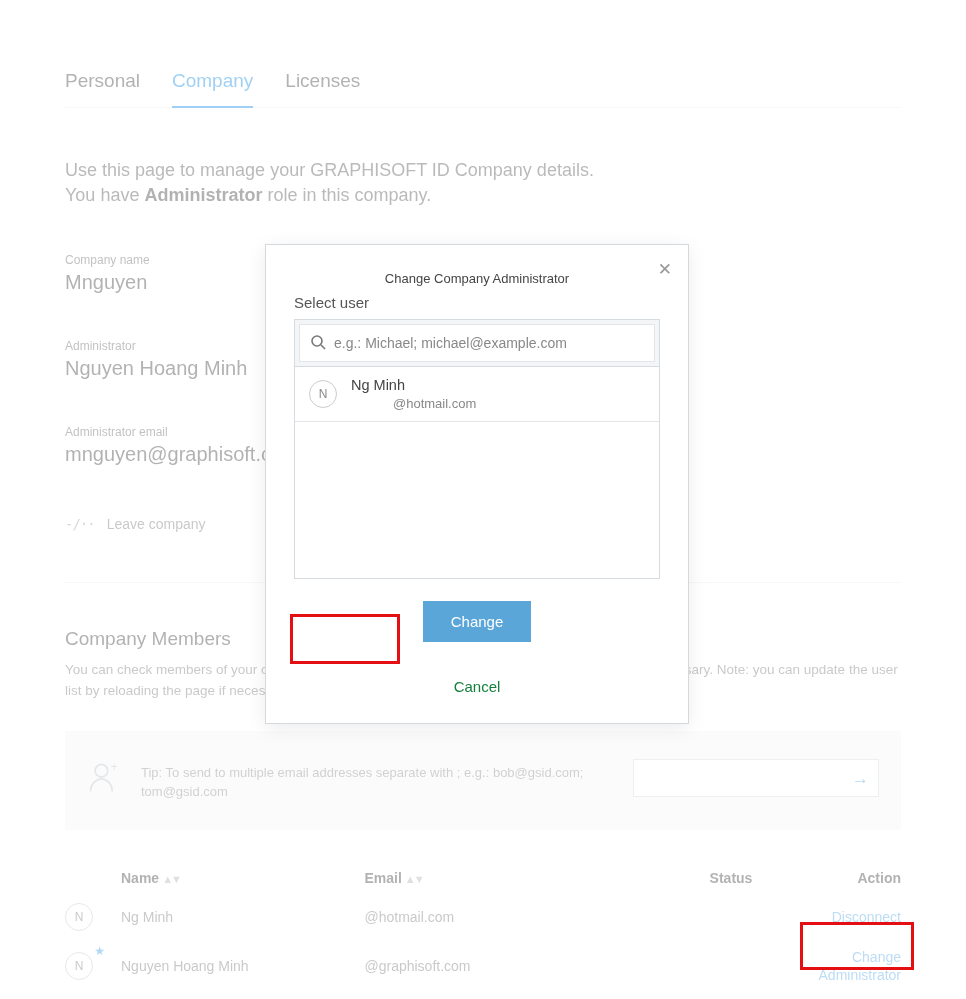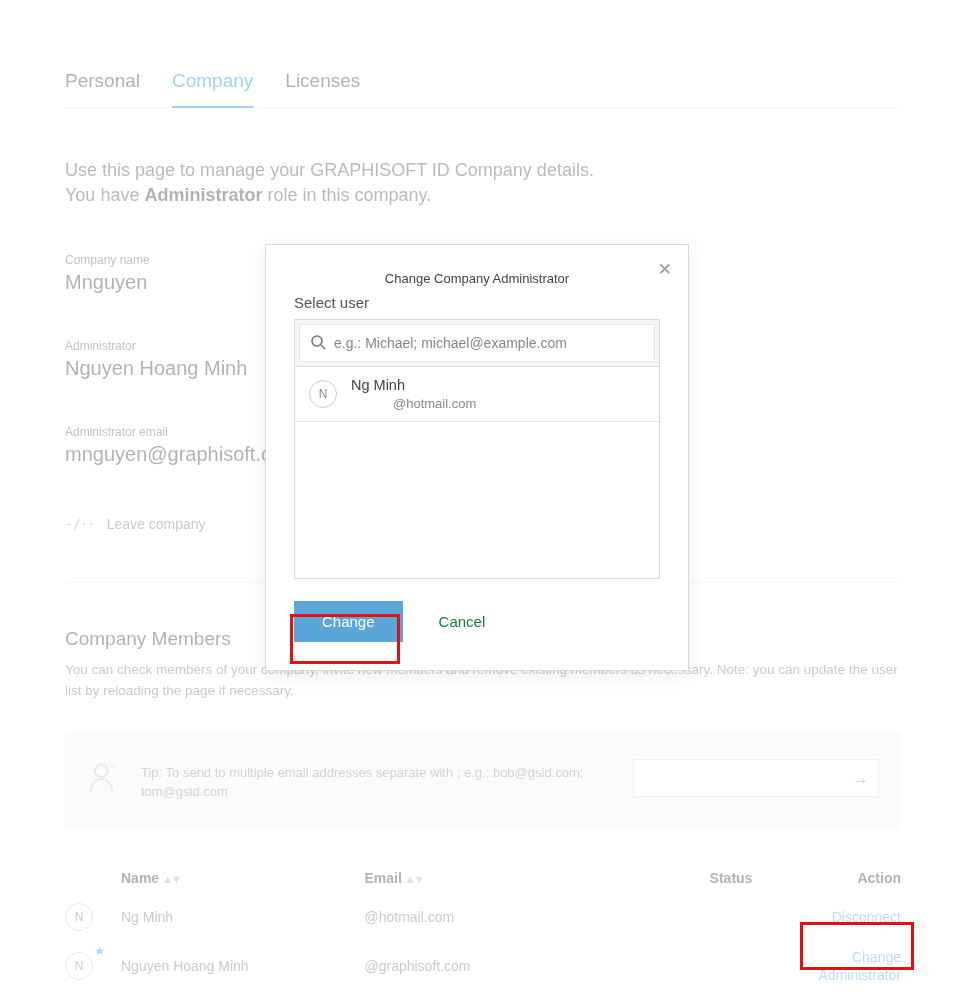--- a/index.html
+++ b/index.html
@@ -225,20 +225,21 @@
     border-bottom: 1px solid #e3e6e9;
     cursor: pointer;
   }
   .user-name { font-size: 14.5px; color: #444; line-height:1.2; }
   .user-email { font-size: 13px; color: #888; margin-top: 2px; padding-left: 42px;}
   .modal-actions {
     display: flex;
     align-items: center;
     gap: 36px;
     margin-top: 22px;
+    flex-direction: column;
   }
   .btn-change {
     background: #5aa6d8;
     color: #fff;
     border: none;
     padding: 12px 28px;
     font-size: 15px;
     cursor: pointer;
   }
   .btn-cancel {

